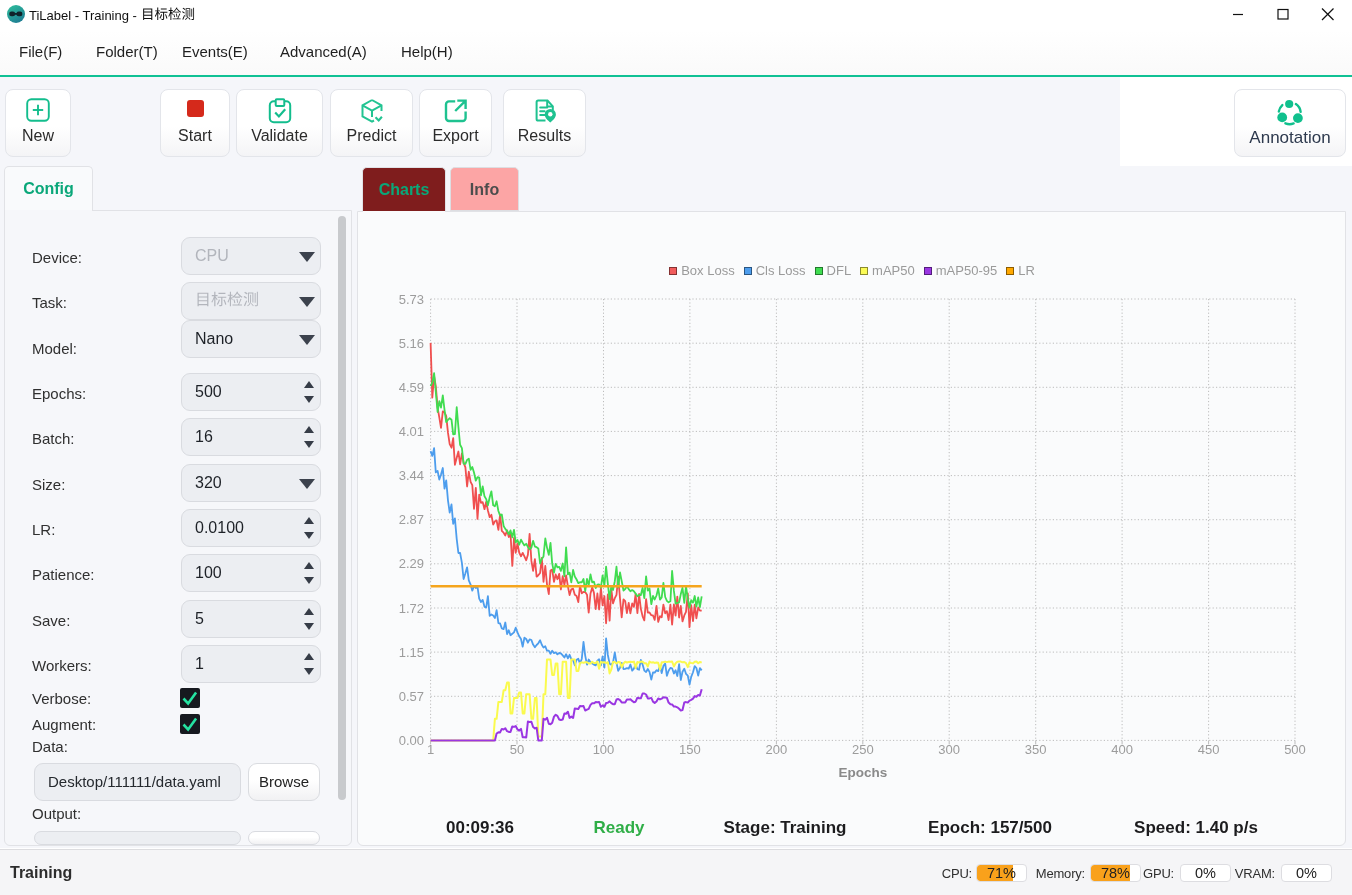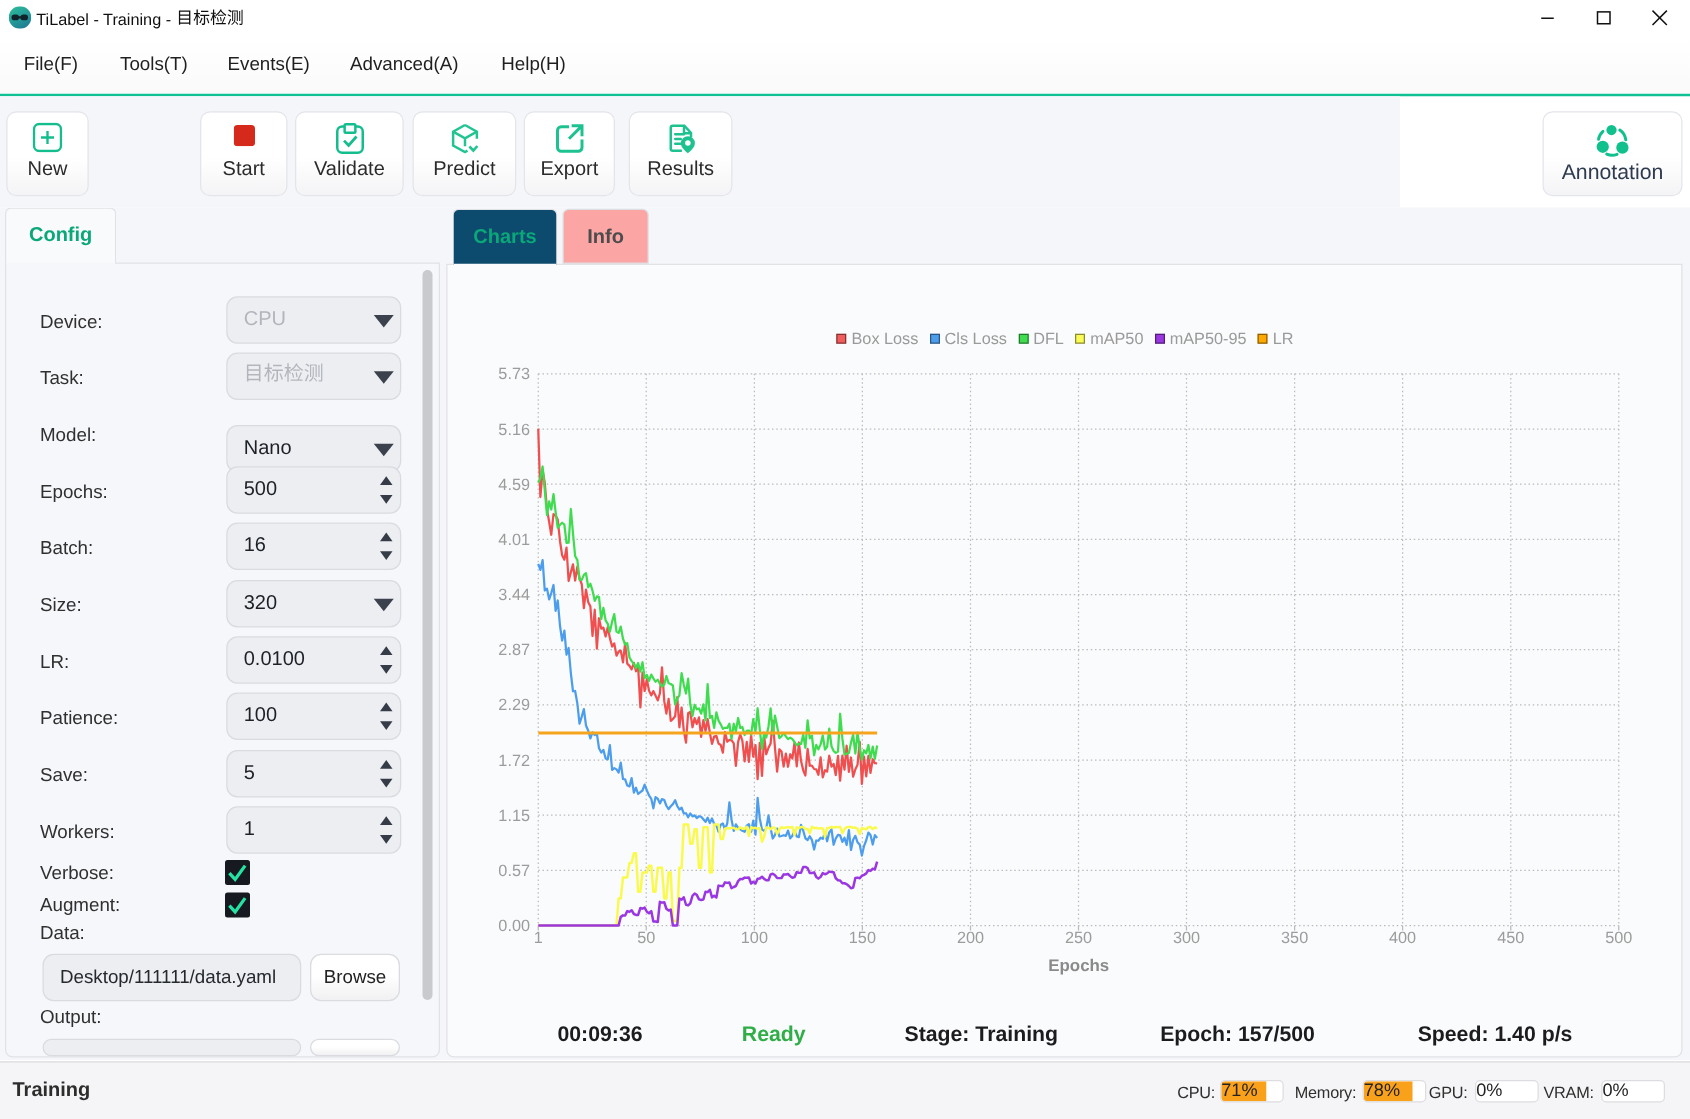--- a/index.html
+++ b/index.html
@@ -22,21 +22,21 @@
   
   #mainbg { position:absolute; left:0; top:166px; width:1352px; height:682px; background:#f5f6fa; }
   #lpane { position:absolute; left:4px; top:210px; width:348px; height:636px;
     border:1px solid #e1e2e6; border-radius:0 0 6px 6px; background:#f6f7fa; }
   #ltab { position:absolute; left:4px; top:166px; width:89px; height:45px; background:#f9fafc;
     border:1px solid #e1e2e6; border-bottom:none; border-radius:5px 5px 0 0; z-index:3;
     text-align:center; line-height:44px; font-size:16px; font-weight:bold; color:#0aa779; }
   #ltab:after { content:""; position:absolute; left:0; bottom:-1px; width:100%; height:2px; background:#f6f7fa; }
   #rpane { position:absolute; left:357px; top:211px; width:989px; height:635px;
     border:1px solid #e1e2e6; border-radius:0 0 6px 6px; background:#fafbfc; }
-  #rtab1 { position:absolute; left:362px; top:167px; width:84px; height:45px; background:#0c4a6e;
+  #rtab1 { position:absolute; left:362px; top:167px; width:84px; height:45px; background:#7f1d1d;
     border:1px solid #e1e2e6; border-bottom:none; border-radius:5px 5px 0 0; z-index:3;
     text-align:center; line-height:44px; font-size:16px; font-weight:bold; color:#0aa779; }
   #rtab1:after { content:""; position:absolute; left:0; bottom:-1px; width:100%; height:2px; background:#fafbfc; }
   #rtab2 { position:absolute; left:450px; top:167px; width:69px; height:44px; background:#fca5a5;
     border:1px solid #dddee2; border-radius:5px 5px 0 0; z-index:2;
     text-align:center; line-height:43px; font-size:16px; font-weight:bold; color:#4c4c4c; }
   
   .flabel { position:absolute; left:32px; font-size:15px; color:#303030; }
   .field { position:absolute; left:181px; width:140px; height:38px; background:#eceef2;
     border:1px solid #d9dbe0; border-radius:9px; font-size:16px; color:#1d2127;
@@ -57,21 +57,21 @@
   .leg { display:flex; align-items:center; gap:4px; }
   .sq { width:8px; height:8px; border:1px solid rgba(0,0,0,.45); }
   .strow { position:absolute; top:818px; font-size:17px; font-weight:bold; color:#1c1c1e;
     transform:translateX(-50%); white-space:nowrap; }
   
   #botbar { position:absolute; left:0; top:849px; width:1352px; height:58px;
     background:#f5f5f7; border-top:1px solid #dcdcdf; }
   #botbar .tr { font-weight:bold; font-size:16px; color:#2d2d2d; position:absolute; left:10px; top:14px; }
   .blab { position:absolute; top:16px; font-size:13px; color:#2f2f2f; letter-spacing:-0.2px; }
   .badge { position:absolute; top:14px; width:51px; height:18px; border:1px solid #dddde1;
-    border-radius:4px; background:#fff; overflow:hidden; 
+    border-radius:4px; background:#fff; overflow:hidden; text-align:center;
     font-size:14.5px; line-height:17px; color:#222; }
   .badge .fill { position:absolute; left:0; top:0; bottom:0; background:#f9a11b; border-radius:3px 0 0 3px; }
   .badge .t { position:relative; }
 </style>
 </head>
 <body>
 
 <div id="titlebar">
   <svg class="abs" style="left:7px;top:5px" width="18" height="18" viewBox="0 0 18 18">
     <defs>
@@ -102,21 +102,21 @@
   <svg class="abs" style="left:1226px;top:0" width="126" height="30" viewBox="0 0 126 30">
     <line x1="7" y1="14.5" x2="17" y2="14.5" stroke="#111" stroke-width="1.2"></line>
     <rect x="52" y="9.5" width="10" height="9.5" fill="none" stroke="#111" stroke-width="1.2"></rect>
     <line x1="96" y1="8.5" x2="107.5" y2="20" stroke="#111" stroke-width="1.2"></line>
     <line x1="107.5" y1="8.5" x2="96" y2="20" stroke="#111" stroke-width="1.2"></line>
   </svg>
 </div>
 
 <div id="menubar">
   <div class="menu-item" style="left:19px">File(F)</div>
-  <div class="menu-item" style="left:96px">Tools(T)</div>
+  <div class="menu-item" style="left:96px">Folder(T)</div>
   <div class="menu-item" style="left:182px">Events(E)</div>
   <div class="menu-item" style="left:280px">Advanced(A)</div>
   <div class="menu-item" style="left:401px">Help(H)</div>
 </div>
 
 <div id="toolbar">
   <div class="tbtn" style="left:5px;width:66px">
     <div class="ic"><svg width="24" height="24" viewBox="0 0 24 24" fill="none" stroke="#13bd8d" stroke-width="1.9">
       <rect x="1.2" y="1.2" width="21.6" height="21.6" rx="4.2"></rect>
       <line x1="12" y1="6.8" x2="12" y2="17.2"></line>
@@ -194,21 +194,21 @@
         <path d="M466 764V693H902V764ZM779 325C826 225 873 95 888 16L957 41C940 120 892 247 843 345ZM491 342C465 236 420 129 364 57C381 49 411 28 425 18C479 94 529 211 560 327ZM422 525V454H636V18C636 5 632 1 617 0C604 0 557 -1 505 1C515 -22 526 -54 529 -76C599 -76 645 -74 674 -62C703 -49 712 -26 712 17V454H956V525ZM202 840V628H49V558H186C153 434 88 290 24 215C38 196 58 165 66 145C116 209 165 314 202 422V-79H277V444C311 395 351 333 368 301L412 360C392 388 306 498 277 531V558H408V628H277V840Z" fill="#b2b5bc"></path>
       </g>
       <g transform="translate(32.00,14.08) scale(0.01600,-0.01600)">
         <path d="M468 530V465H807V530ZM397 355C425 279 453 179 461 113L523 131C514 195 486 294 456 370ZM591 383C609 307 626 208 631 142L694 153C688 218 670 315 650 391ZM179 840V650H49V580H172C145 448 89 293 33 211C45 193 63 160 71 138C111 200 149 300 179 404V-79H248V442C274 393 303 335 316 304L361 357C346 387 271 505 248 539V580H352V650H248V840ZM624 847C556 706 437 579 311 502C325 487 347 455 356 440C458 511 558 611 634 726C711 626 826 518 927 451C935 471 952 501 966 519C864 579 739 689 670 786L690 823ZM343 35V-32H938V35H754C806 129 866 265 908 373L842 391C807 284 744 131 690 35Z" fill="#b2b5bc"></path>
       </g>
       <g transform="translate(48.00,14.08) scale(0.01600,-0.01600)">
         <path d="M486 92C537 42 596 -28 624 -73L673 -39C644 4 584 72 533 121ZM312 782V154H371V724H588V157H649V782ZM867 827V7C867 -8 861 -13 847 -13C833 -14 786 -14 733 -13C742 -31 752 -60 755 -76C825 -77 868 -75 894 -64C919 -53 929 -34 929 7V827ZM730 750V151H790V750ZM446 653V299C446 178 426 53 259 -32C270 -41 289 -66 296 -78C476 13 504 164 504 298V653ZM81 776C137 745 209 697 243 665L289 726C253 756 180 800 126 829ZM38 506C93 475 166 430 202 400L247 460C209 489 135 532 81 560ZM58 -27 126 -67C168 25 218 148 254 253L194 292C154 180 98 50 58 -27Z" fill="#b2b5bc"></path>
       </g>
     </svg></div>
 <div class="flabel" style="top:340px">Model:</div>
-<div class="field drop" style="top:340px">Nano</div>
+<div class="field drop" style="top:320px">Nano</div>
 <div class="flabel" style="top:385px">Epochs:</div>
 <div class="field spin" style="top:373px">500<span class="up"></span><span class="dn"></span></div>
 <div class="flabel" style="top:430px">Batch:</div>
 <div class="field spin" style="top:418px">16<span class="up"></span><span class="dn"></span></div>
 <div class="flabel" style="top:476px">Size:</div>
 <div class="field drop" style="top:464px">320</div>
 <div class="flabel" style="top:521px">LR:</div>
 <div class="field spin" style="top:509px">0.0100<span class="up"></span><span class="dn"></span></div>
 <div class="flabel" style="top:566px">Patience:</div>
 <div class="field spin" style="top:554px">100<span class="up"></span><span class="dn"></span></div>

